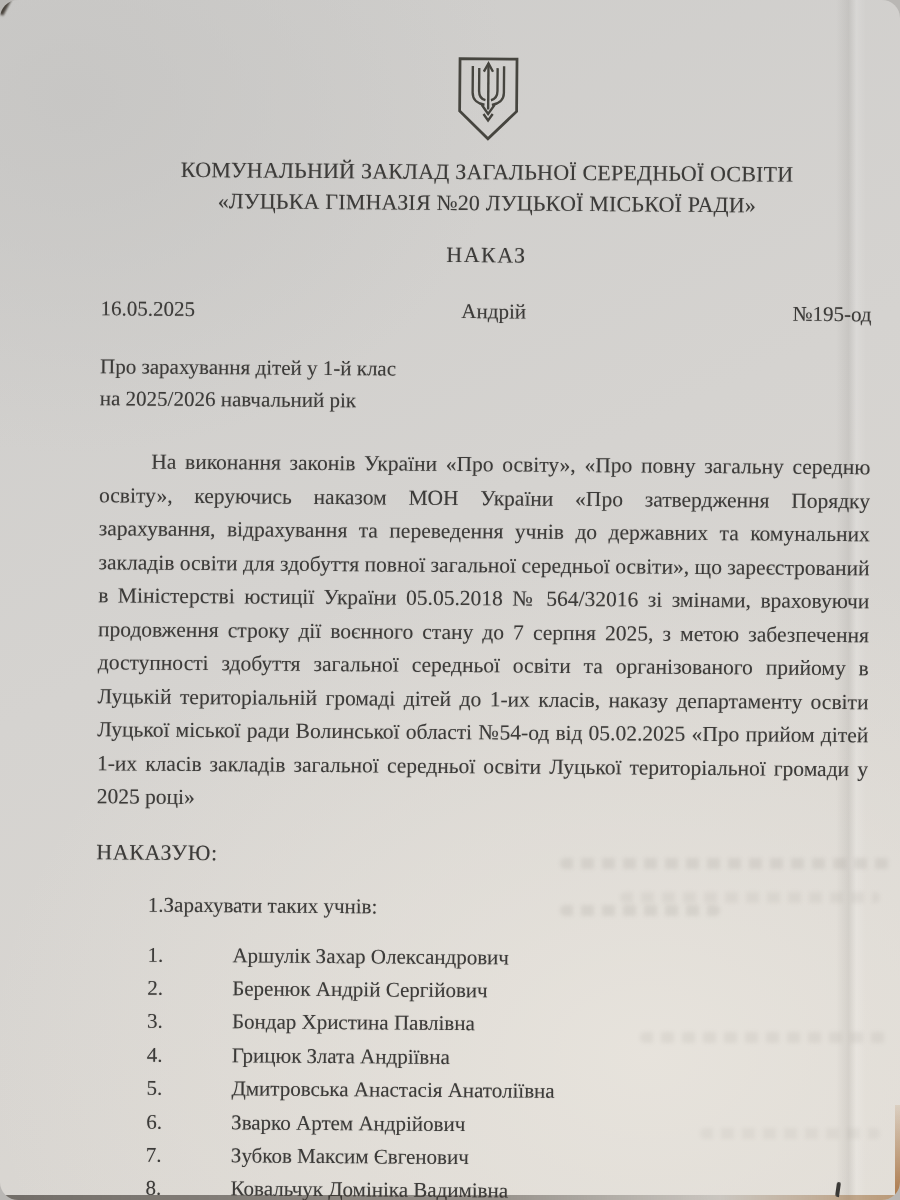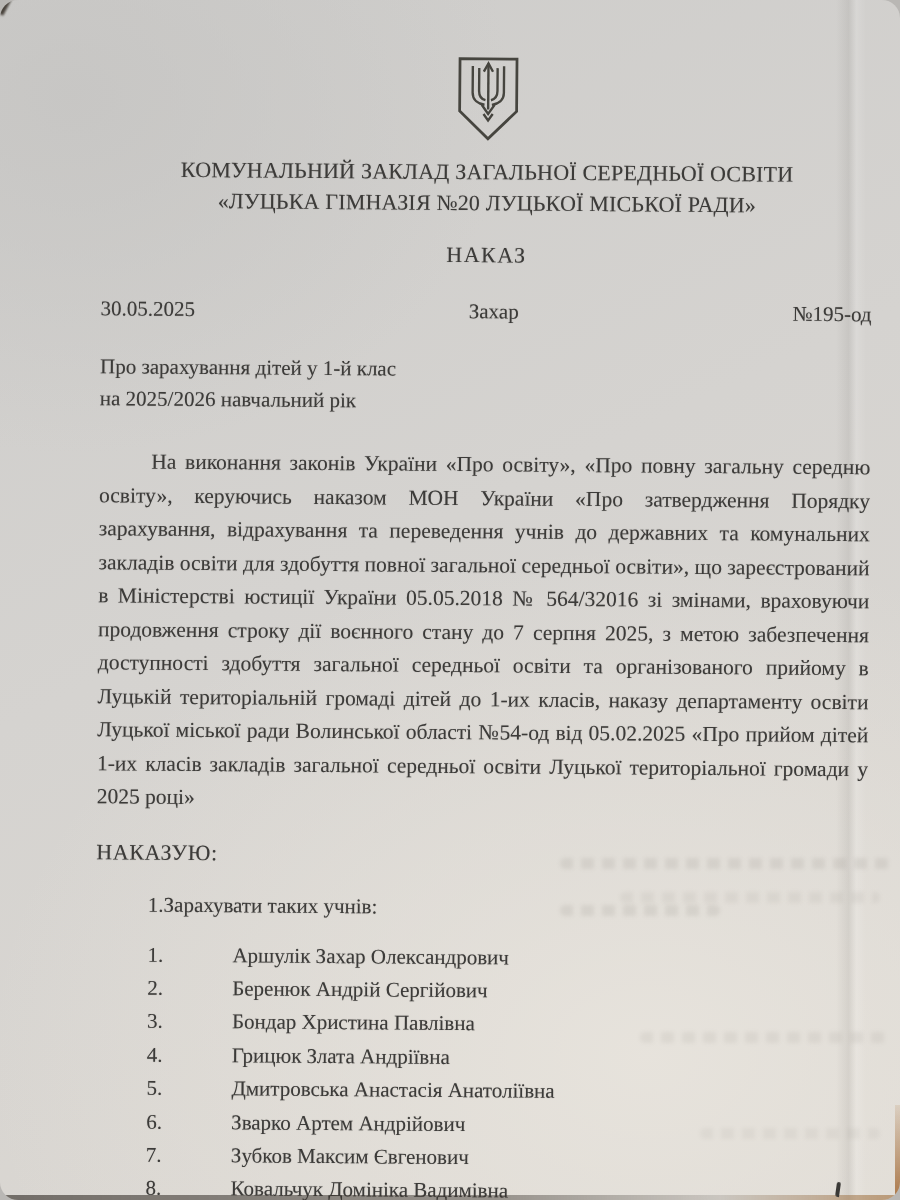--- a/index.html
+++ b/index.html
@@ -199,22 +199,22 @@
     </svg>
 
     <div class="org">
       <div>КОМУНАЛЬНИЙ ЗАКЛАД ЗАГАЛЬНОЇ СЕРЕДНЬОЇ ОСВІТИ</div>
       <div>«ЛУЦЬКА ГІМНАЗІЯ №20 ЛУЦЬКОЇ МІСЬКОЇ РАДИ»</div>
     </div>
 
     <div class="doc-type">НАКАЗ</div>
 
     <div class="meta-row">
-      <span>30.05.2025</span>
-      <span>Захар</span>
+      <span>16.05.2025</span>
+      <span>Андрій</span>
       <span>№195-од</span>
     </div>
 
     <div class="subject">
       <div>Про зарахування дітей у 1-й клас</div>
       <div>на 2025/2026 навчальний рік</div>
     </div>
 
     <div class="body-par">На виконання  законів України «Про освіту», «Про повну загальну середню освіту», керуючись  наказом МОН України «Про затвердження Порядку зарахування, відрахування та переведення учнів до державних та комунальних закладів освіти для здобуття повної загальної середньої освіти», що зареєстрований в Міністерстві юстиції України 05.05.2018 № 564/32016 зі змінами, враховуючи продовження строку дії воєнного стану до 7 серпня 2025, з метою забезпечення доступності здобуття загальної  середньої освіти та організованого прийому в Луцькій територіальній громаді дітей до 1-их класів, наказу департаменту освіти Луцької міської ради Волинської області №54-од від 05.02.2025 «Про прийом дітей 1-их класів закладів загальної середньої освіти Луцької територіальної громади у 2025 році»</div>
 

